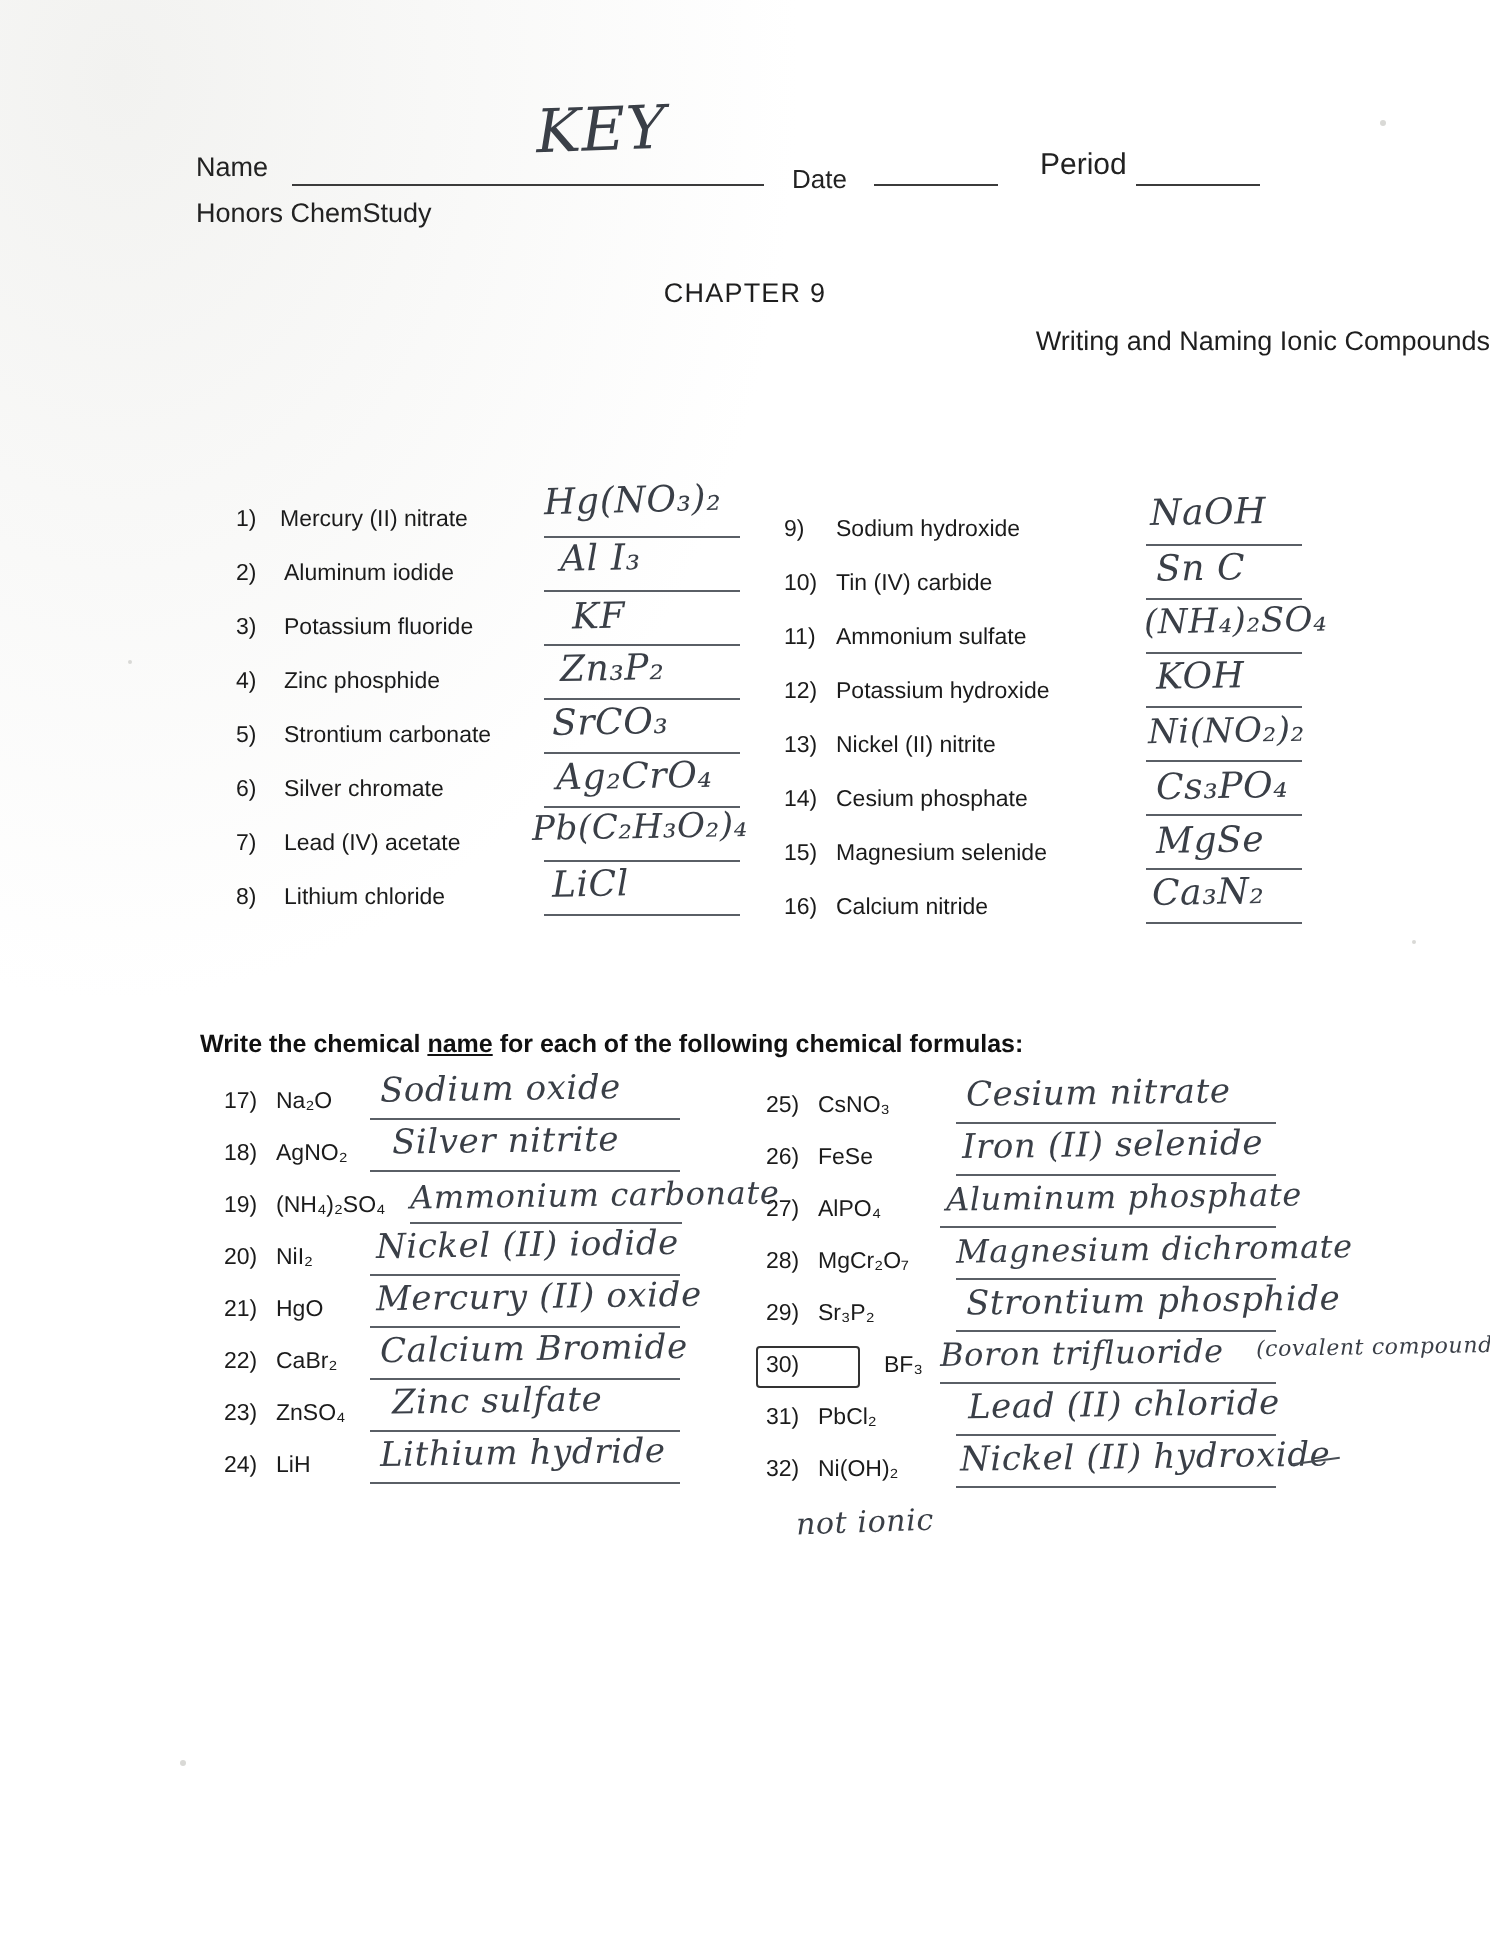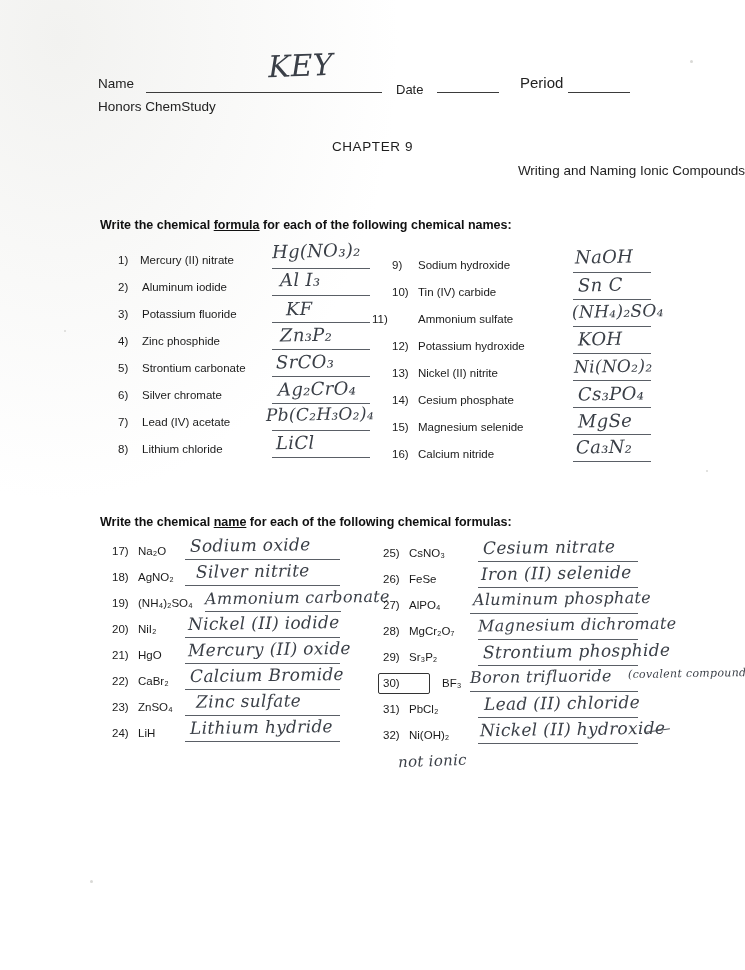--- a/index.html
+++ b/index.html
@@ -127,23 +127,20 @@
   <div class="hdr-line-date"></div>
 
   <div class="hdr-period">Period</div>
   <div class="hdr-line-period"></div>
 
   <div class="hdr-course">Honors ChemStudy</div>
 
   <div class="chapter">CHAPTER 9</div>
   <div class="chapter-sub">Writing and Naming Ionic Compounds</div>
 
-  <div class="sec" id="sec1">
-    <span>Write the chemical </span><span class="u">formula</span><span> for each of the following chemical names:</span>
-  </div>
 
   <div class="q" style="left:118px;top:254px;">1)</div>
   <div class="q" style="left:140px;top:254px;">Mercury (II) nitrate</div>
   <div class="ansline" style="left:272px;top:268px;width:98px;"></div>
   <div class="ans hw" style="left:272px;top:240px;transform:rotate(-1.5deg);">Hg(NO₃)₂</div>
 
   <div class="q" style="left:118px;top:281px;">2)</div>
   <div class="q" style="left:142px;top:281px;">Aluminum iodide</div>
   <div class="ansline" style="left:272px;top:295px;width:98px;"></div>
   <div class="ans hw" style="left:280px;top:269px;transform:rotate(-1deg);">Al I₃</div>
@@ -181,21 +178,21 @@
   <div class="q" style="left:392px;top:259px;">9)</div>
   <div class="q" style="left:418px;top:259px;">Sodium hydroxide</div>
   <div class="ansline" style="left:573px;top:272px;width:78px;"></div>
   <div class="ans hw" style="left:575px;top:246px;transform:rotate(-1deg);">NaOH</div>
 
   <div class="q" style="left:392px;top:286px;">10)</div>
   <div class="q" style="left:418px;top:286px;">Tin (IV) carbide</div>
   <div class="ansline" style="left:573px;top:299px;width:78px;"></div>
   <div class="ans hw" style="left:578px;top:274px;transform:rotate(-1deg);">Sn C</div>
 
-  <div class="q" style="left:372px;top:313px;">11)</div>
+  <div class="q" style="left:392px;top:313px;">11)</div>
   <div class="q" style="left:418px;top:313px;">Ammonium sulfate</div>
   <div class="ansline" style="left:573px;top:326px;width:78px;"></div>
   <div class="ans hw" style="left:572px;top:301px;font-size:17px;transform:rotate(-1deg);">(NH₄)₂SO₄</div>
 
   <div class="q" style="left:392px;top:340px;">12)</div>
   <div class="q" style="left:418px;top:340px;">Potassium hydroxide</div>
   <div class="ansline" style="left:573px;top:353px;width:78px;"></div>
   <div class="ans hw" style="left:578px;top:328px;transform:rotate(-1deg);">KOH</div>
 
   <div class="q" style="left:392px;top:367px;">13)</div>

